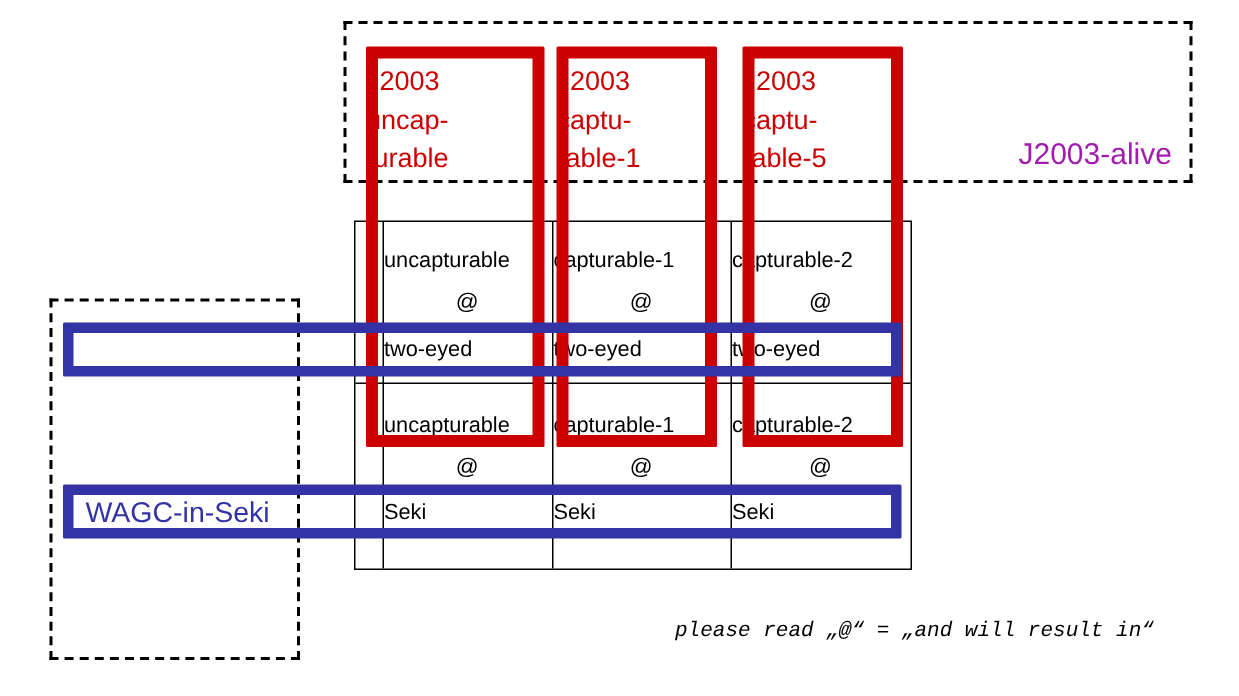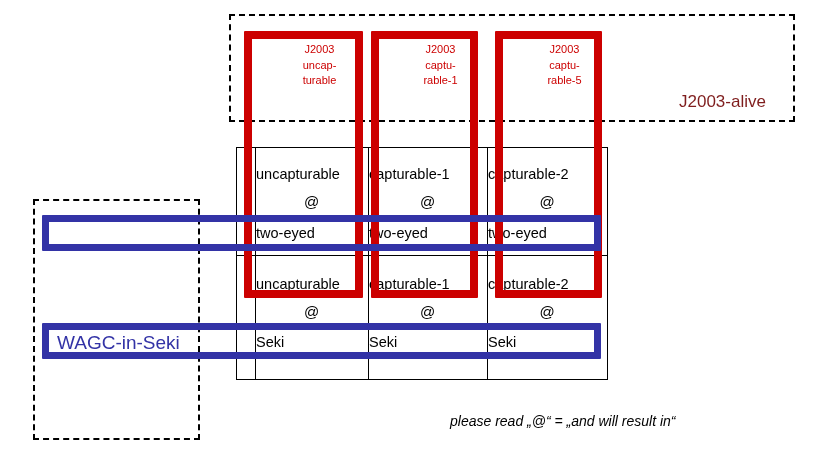--- a/index.html
+++ b/index.html
@@ -20,22 +20,22 @@
   }
   .abs { position: absolute; box-sizing: border-box; }
 
   
   .dashed-box {
     border: 2px dashed #000000;
     background: transparent;
   }
   .dashed-label {
     position: absolute;
-    font-size: 17px;
-    color: #7f1d1d;
+    font-size: 20px;
+    color: #a21caf;
     white-space: nowrap;
   }
 
   
   .table-outer {
     border: 1px solid #000000;
     background: #ffffff;
   }
   .tbl-vline {
     background: #000000;
@@ -63,25 +63,23 @@
 
   
   .red-box {
     border: 8px solid #cc0000;
     background: transparent;
     border-radius: 1px;
   }
   .red-label {
     position: absolute;
     color: #cc0000;
-    font-size: 11px;
+    font-size: 18px;
     line-height: 1.42;
-    text-align: center;
     white-space: nowrap;
-    padding-left: 16px;
   }
 
   
   .blue-box {
     border: 7px solid #3333a6;
     background: transparent;
     border-radius: 1px;
   }
   .blue-label {
     position: absolute;
@@ -163,15 +161,15 @@
     <span>J2003</span><br>
     <span>captu-</span><br>
     <span>rable-5</span>
   </div>
 
   <div class="abs blue-box" style="left:42px; top:215px; width:559px; height:36px;"></div>
 
   <div class="abs blue-box" style="left:42px; top:323px; width:559px; height:36px;"></div>
   <div class="blue-label" style="left:57px; top:333px;">WAGC-in-Seki</div>
 
-  <div class="footnote" style="left:450px; top:413px;">please read „@“ = „and will result in“</div>
+  <div class="footnote" style="left:450px; top:413px;font-family:Liberation Mono, monospace;">please read „@“ = „and will result in“</div>
 
 </div>
 
 </body></html>

